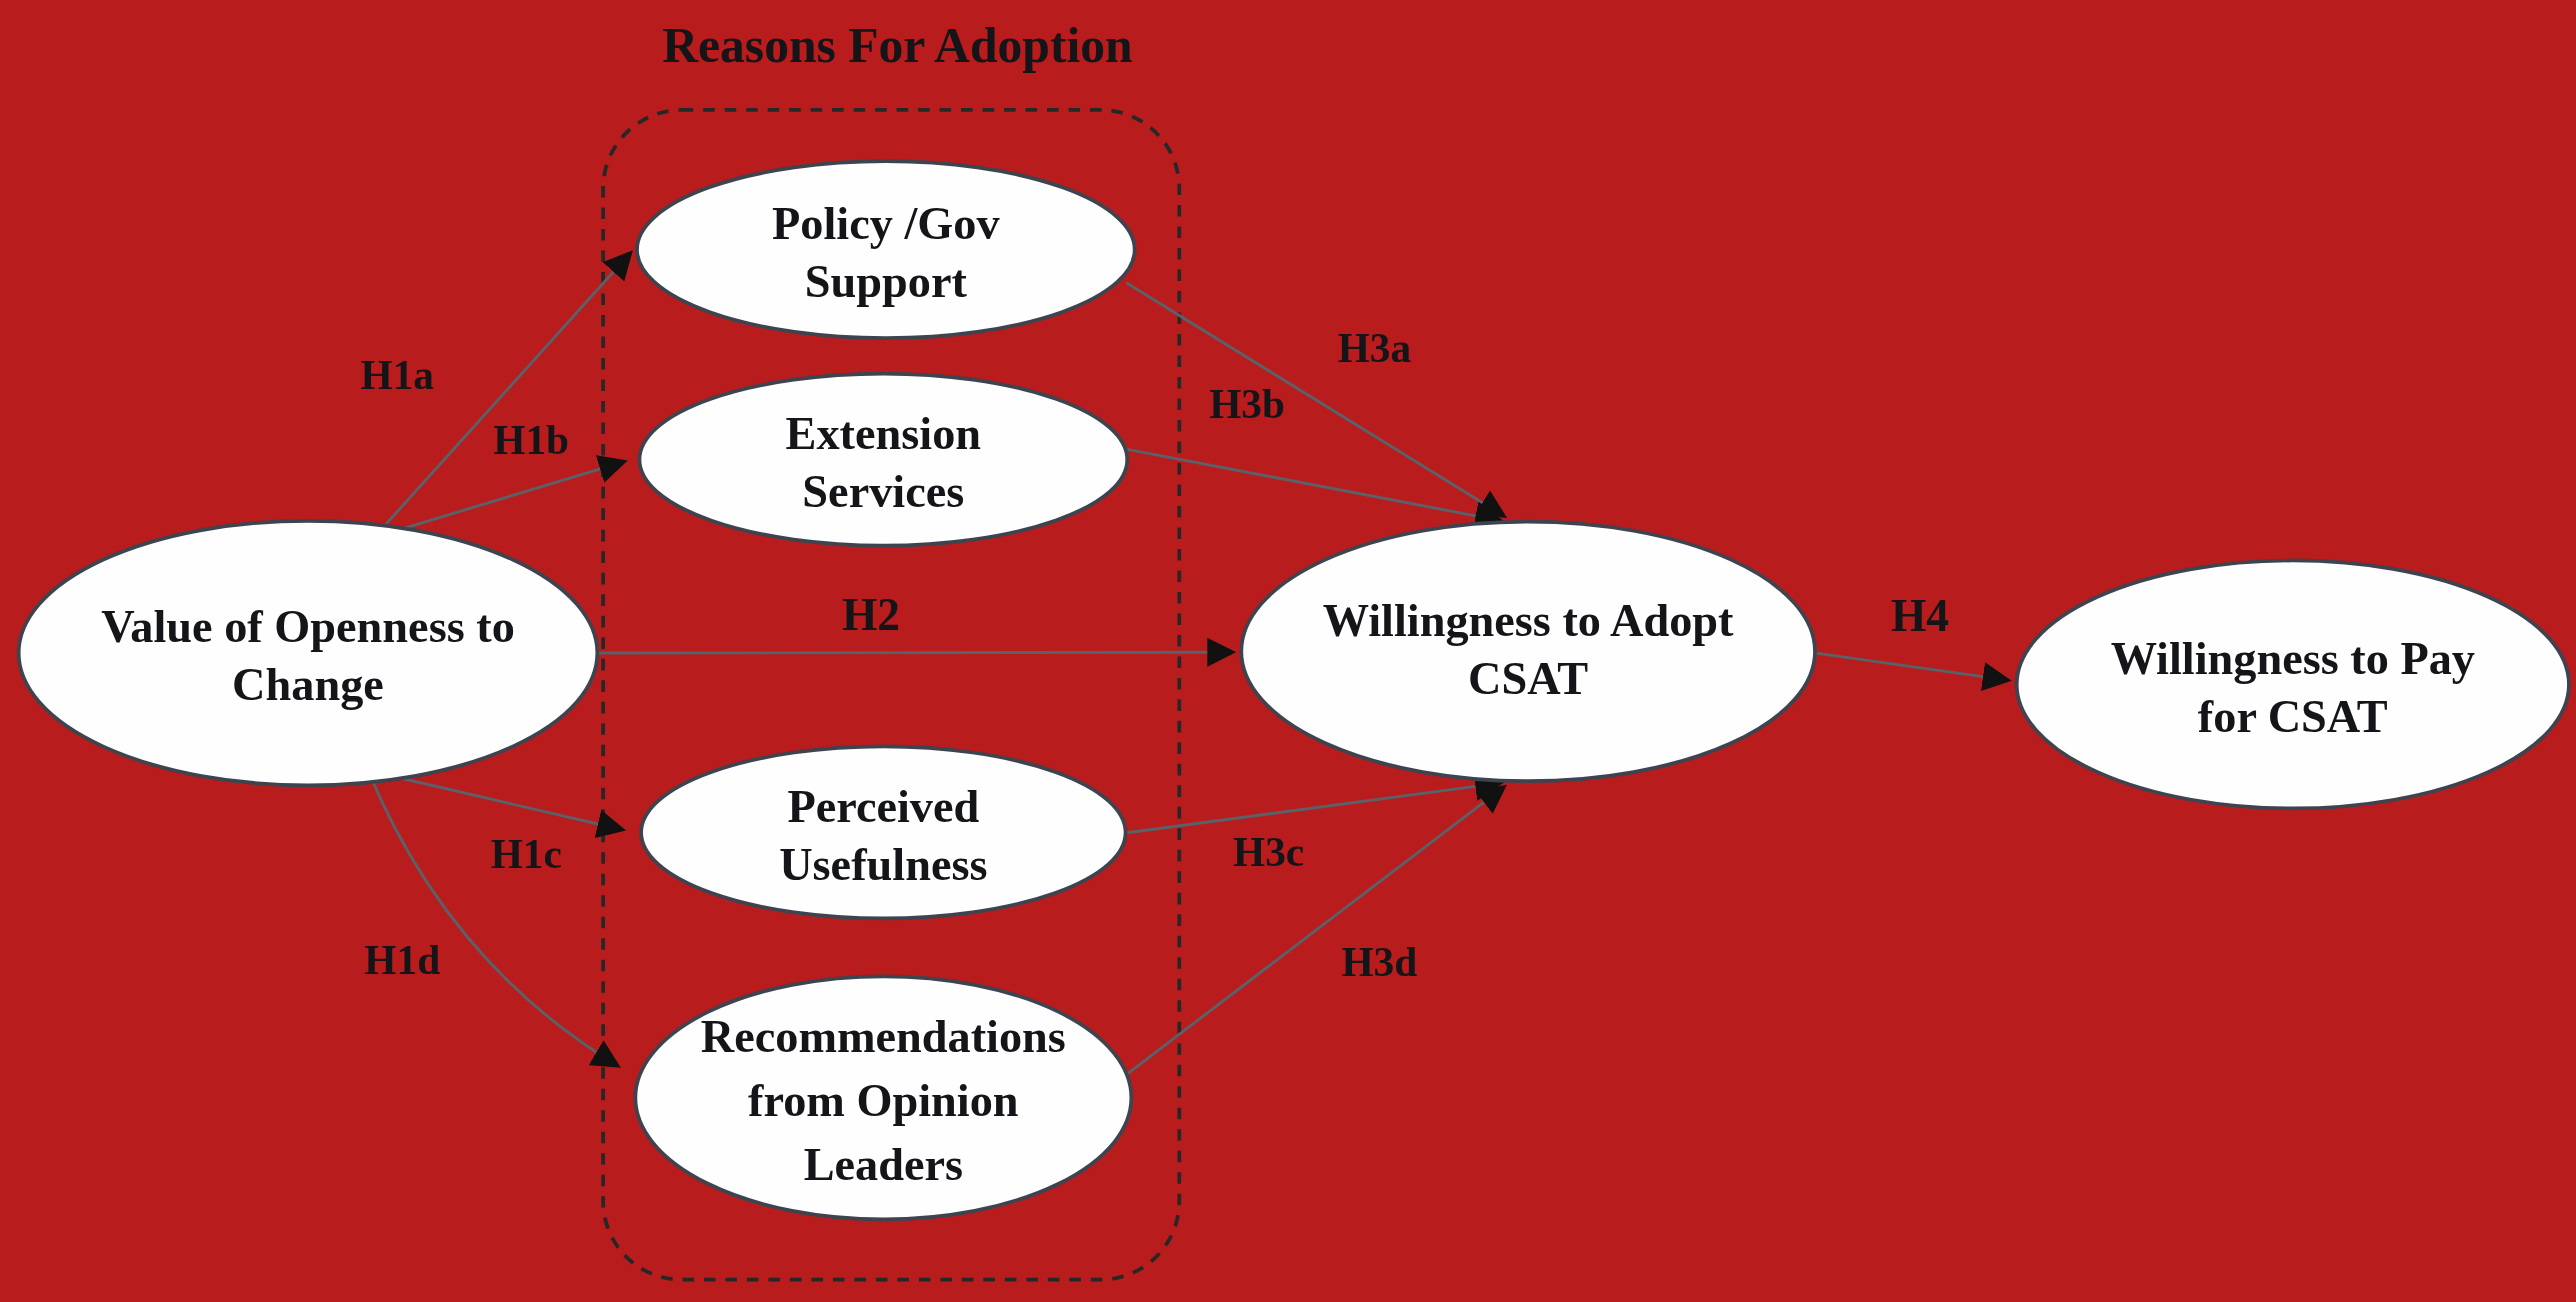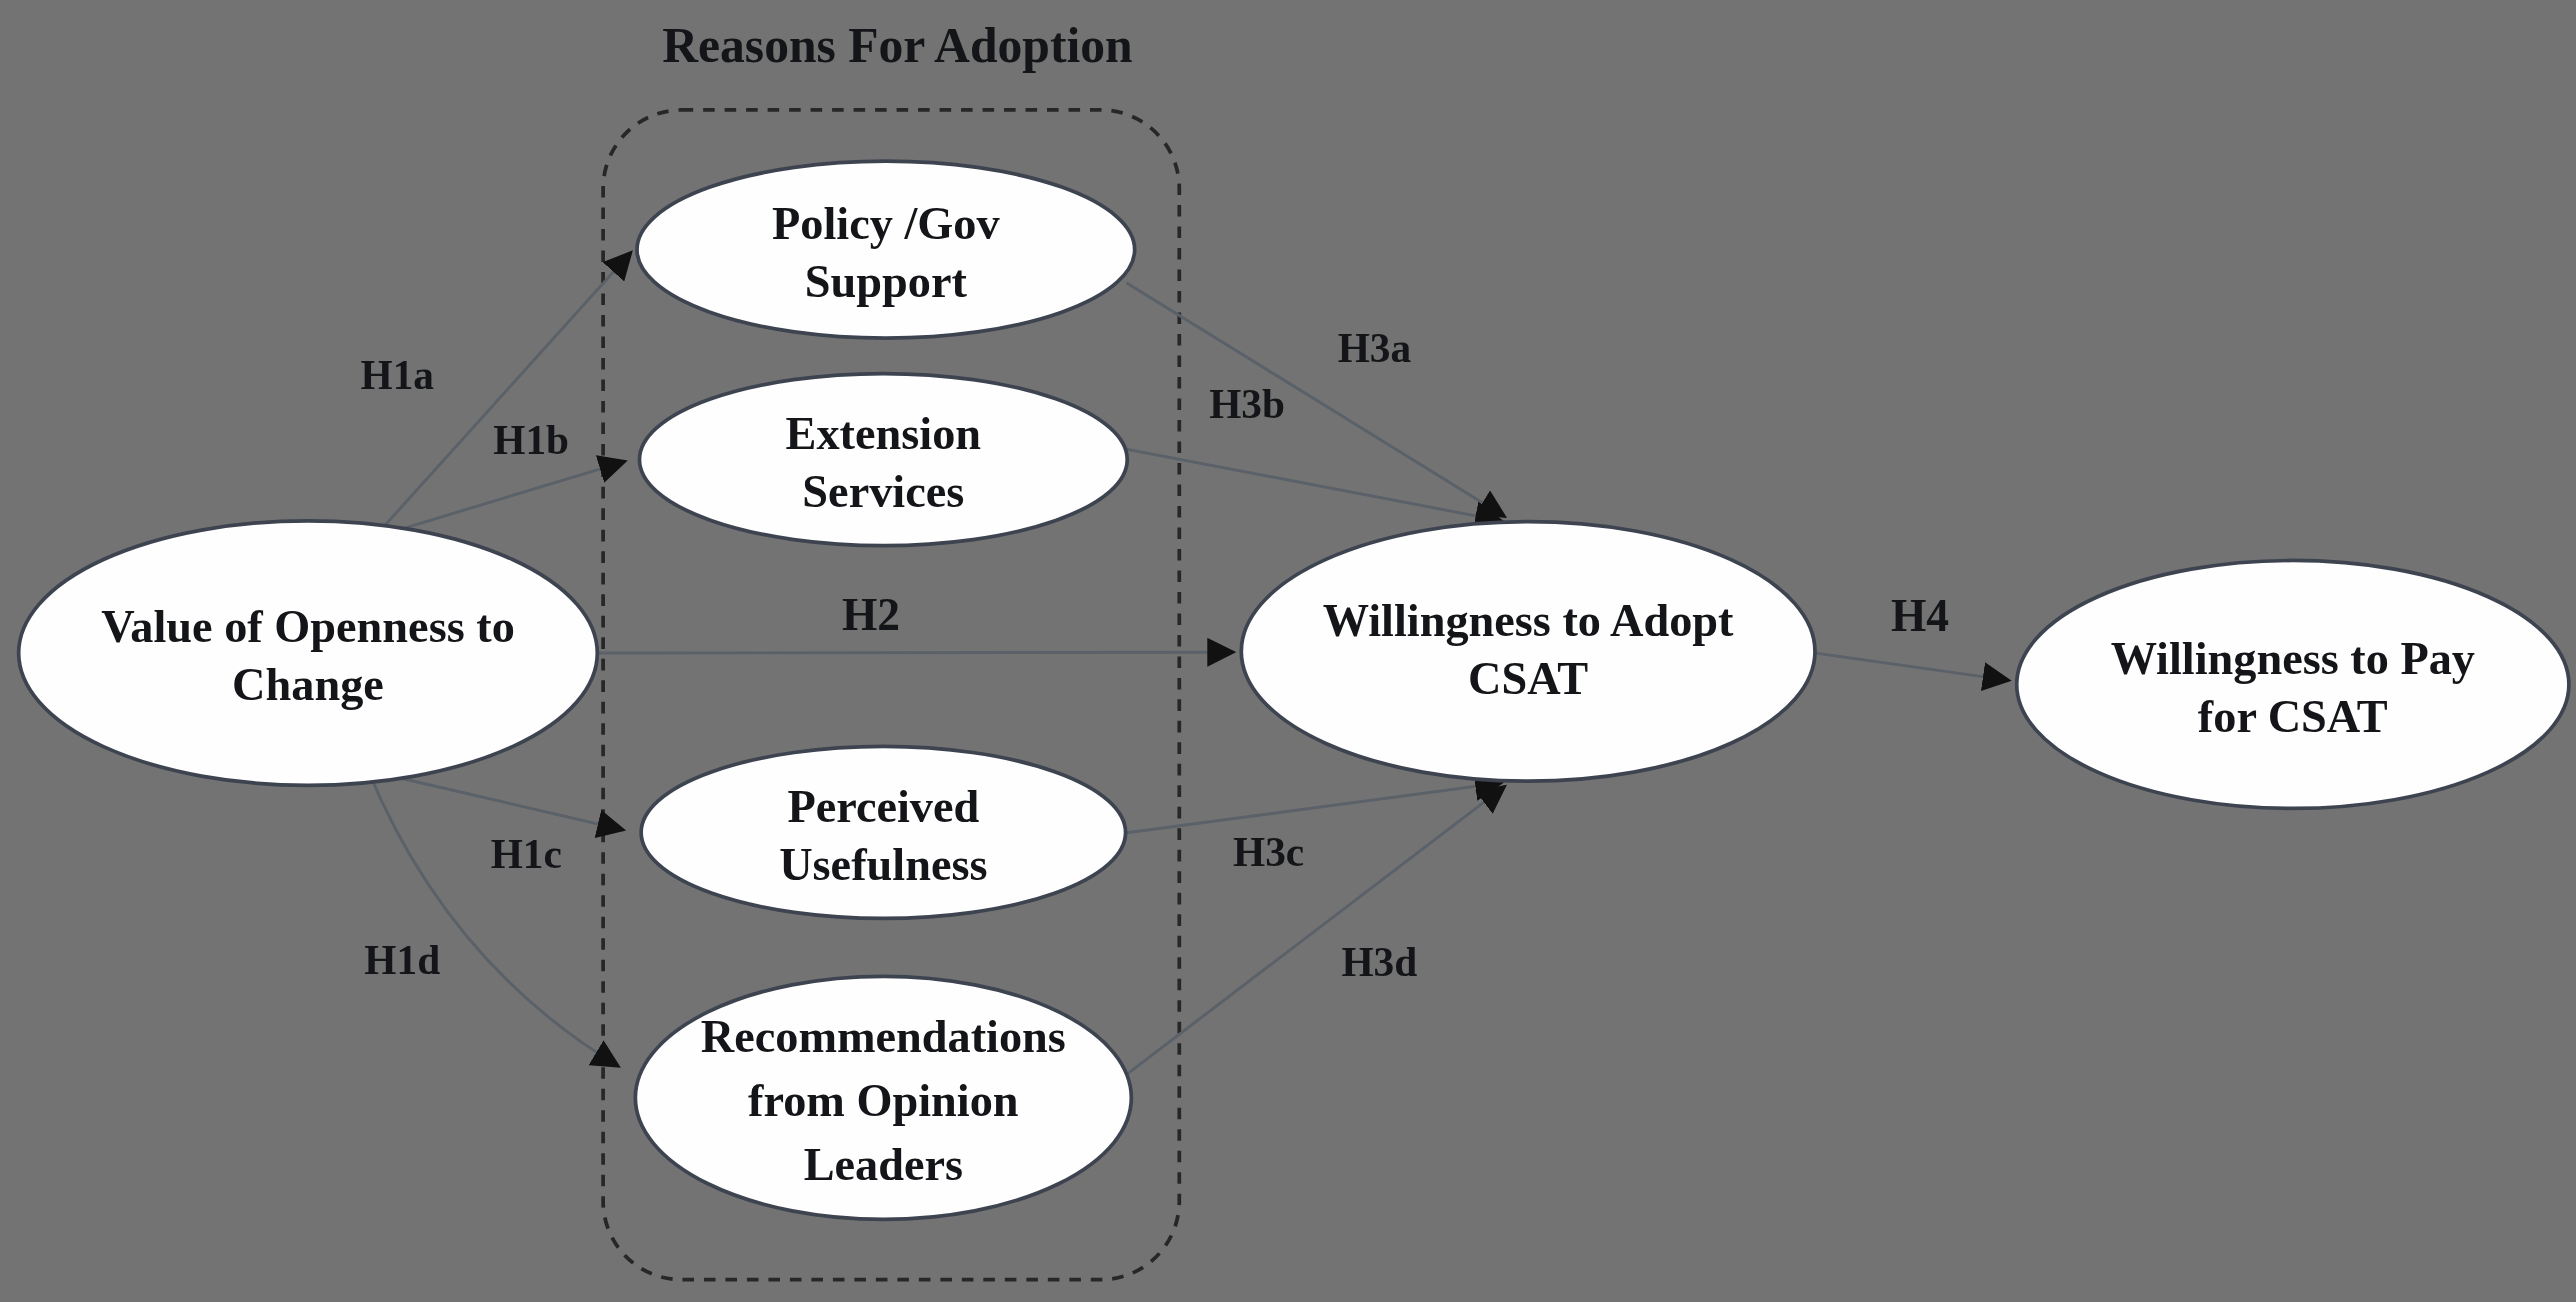--- a/index.html
+++ b/index.html
@@ -4,21 +4,21 @@
 <style>
   html, body {
     margin: 0;
     padding: 0;
     background: #ffffff;
   }
   .diagram-stage {
     position: relative;
     width: 2576px;
     height: 1302px;
-    background: #737373;
+    background: #b91c1c;
     overflow: hidden;
     font-family: "Liberation Serif", "DejaVu Serif", serif;
   }
   svg { display: block; }
   .node-ellipse {
     fill: #fefefe;
     stroke: #3d4450;
     stroke-width: 4.5;
   }
   .edge-line {

